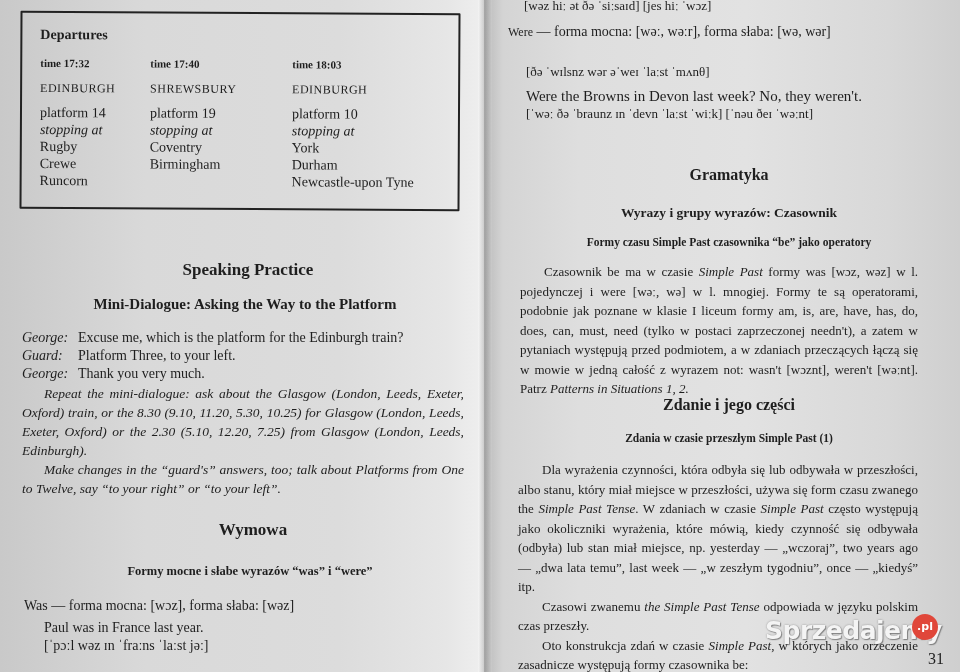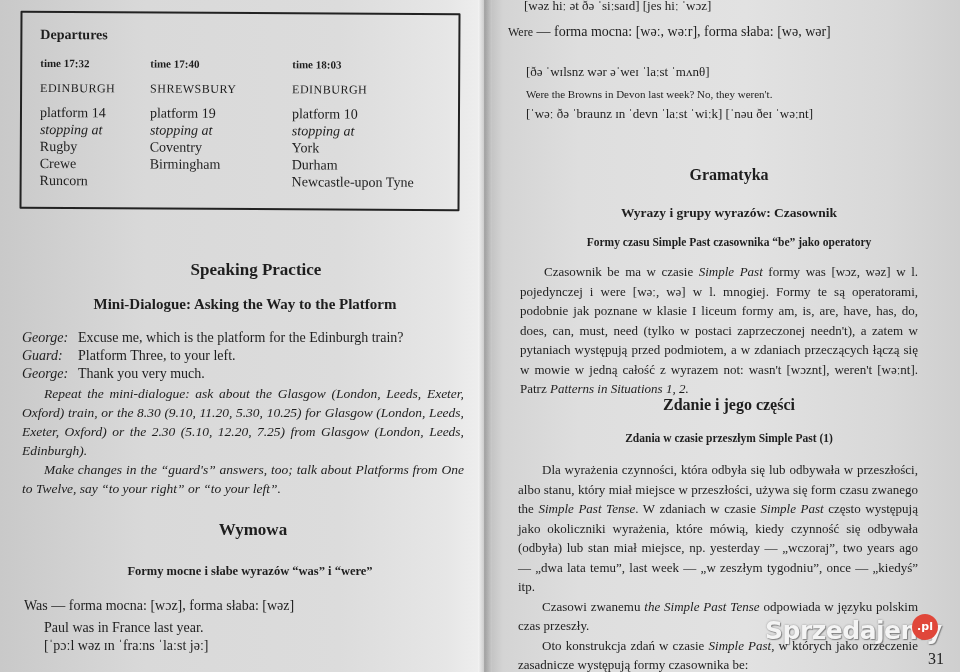--- a/index.html
+++ b/index.html
@@ -98,21 +98,21 @@
       <div class="time">time 18:03</div>
       <div class="city">EDINBURGH</div>
       <div class="line">platform 10</div>
       <div class="line italic">stopping at</div>
       <div class="line">York</div>
       <div class="line">Durham</div>
       <div class="line">Newcastle-upon Tyne</div>
     </div>
   </div>
 
-  <div class="h1" style="left:0; width:496px; top:260px;padding-left:8px;">Speaking Practice</div>
+  <div class="h1" style="left:0; width:496px; top:260px;">Speaking Practice</div>
   <div class="h2" style="left:0; width:490px; top:296px;">Mini-Dialogue: Asking the Way to the Platform</div>
 
   <div class="dialog-line" style="top:348px;">
     <span class="speaker">Guard:</span><span>Platform Three, to your left.</span>
   </div>
   <div class="dialog-line" style="top:330px;">
     <span class="speaker">George:</span><span>Excuse me, which is the platform for the Edinburgh train?</span>
   </div>
   <div class="dialog-line" style="top:366px;">
     <span class="speaker">George:</span><span>Thank you very much.</span>
@@ -136,21 +136,21 @@
 
 <div class="page page-right">
   <div class="body-line" style="left:40px; top:-2px; font-size:13px;">[wəz hiː ət ðə ˈsiːsaɪd] [jes hiː ˈwɔz]</div>
 
   <div class="body-line" style="left:24px; top:24px;">
     <span class="b" style="font-size:12px;">Were</span>
     <span>— forma mocna: [wəː, wəːr], forma słaba: [wə, wər]</span>
   </div>
 
   <div class="body-line" style="left:42px; top:64px; font-size:13px;">[ðə ˈwɪlsnz wər əˈweɪ ˈlaːst ˈmʌnθ]</div>
-  <div class="body-line" style="left:42px; top:88px; font-size:11px;">Were the Browns in Devon last week? No, they weren't.</div>
+  <div class="body-line" style="left:42px; top:88px; font-size:15px;">Were the Browns in Devon last week? No, they weren't.</div>
   <div class="body-line" style="left:42px; top:106px; font-size:13px;">[ˈwəː ðə ˈbraunz ɪn ˈdevn ˈlaːst ˈwiːk] [ˈnəu ðeɪ ˈwəːnt]</div>
 
   <div class="h1" style="left:0; width:490px; top:166px; font-size:16px;">Gramatyka</div>
   <div class="h2" style="left:0; width:490px; top:205px; font-size:13.5px;">Wyrazy i grupy wyrazów: Czasownik</div>
   <div class="h3" style="left:0; width:490px; top:236px; font-size:11.5px;">Formy czasu Simple Past czasownika “be” jako operatory</div>
 
   <div class="para" style="left:36px; top:262px; width:398px;">
     <p><span>Czasownik </span><span class="b">be</span><span> ma w czasie </span><span class="i">Simple Past</span><span> formy </span><span class="b">was</span><span> [wɔz, wəz] w l. pojedynczej i </span><span class="b">were</span><span> [wəː, wə] w l. mnogiej. Formy te są operatorami, podobnie jak poznane w klasie I liceum formy </span><span class="b">am, is, are, have, has, do, does, can, must, need</span><span> (tylko w postaci zaprzeczonej </span><span class="b">needn't</span><span>), a zatem w pytaniach występują przed podmiotem, a w zdaniach przeczących łączą się w mowie w jedną całość z wyrazem </span><span class="b">not: wasn't</span><span> [wɔznt], </span><span class="b">weren't</span><span> [wəːnt]. Patrz </span><span class="i">Patterns in Situations 1, 2.</span></p>
   </div>
 

